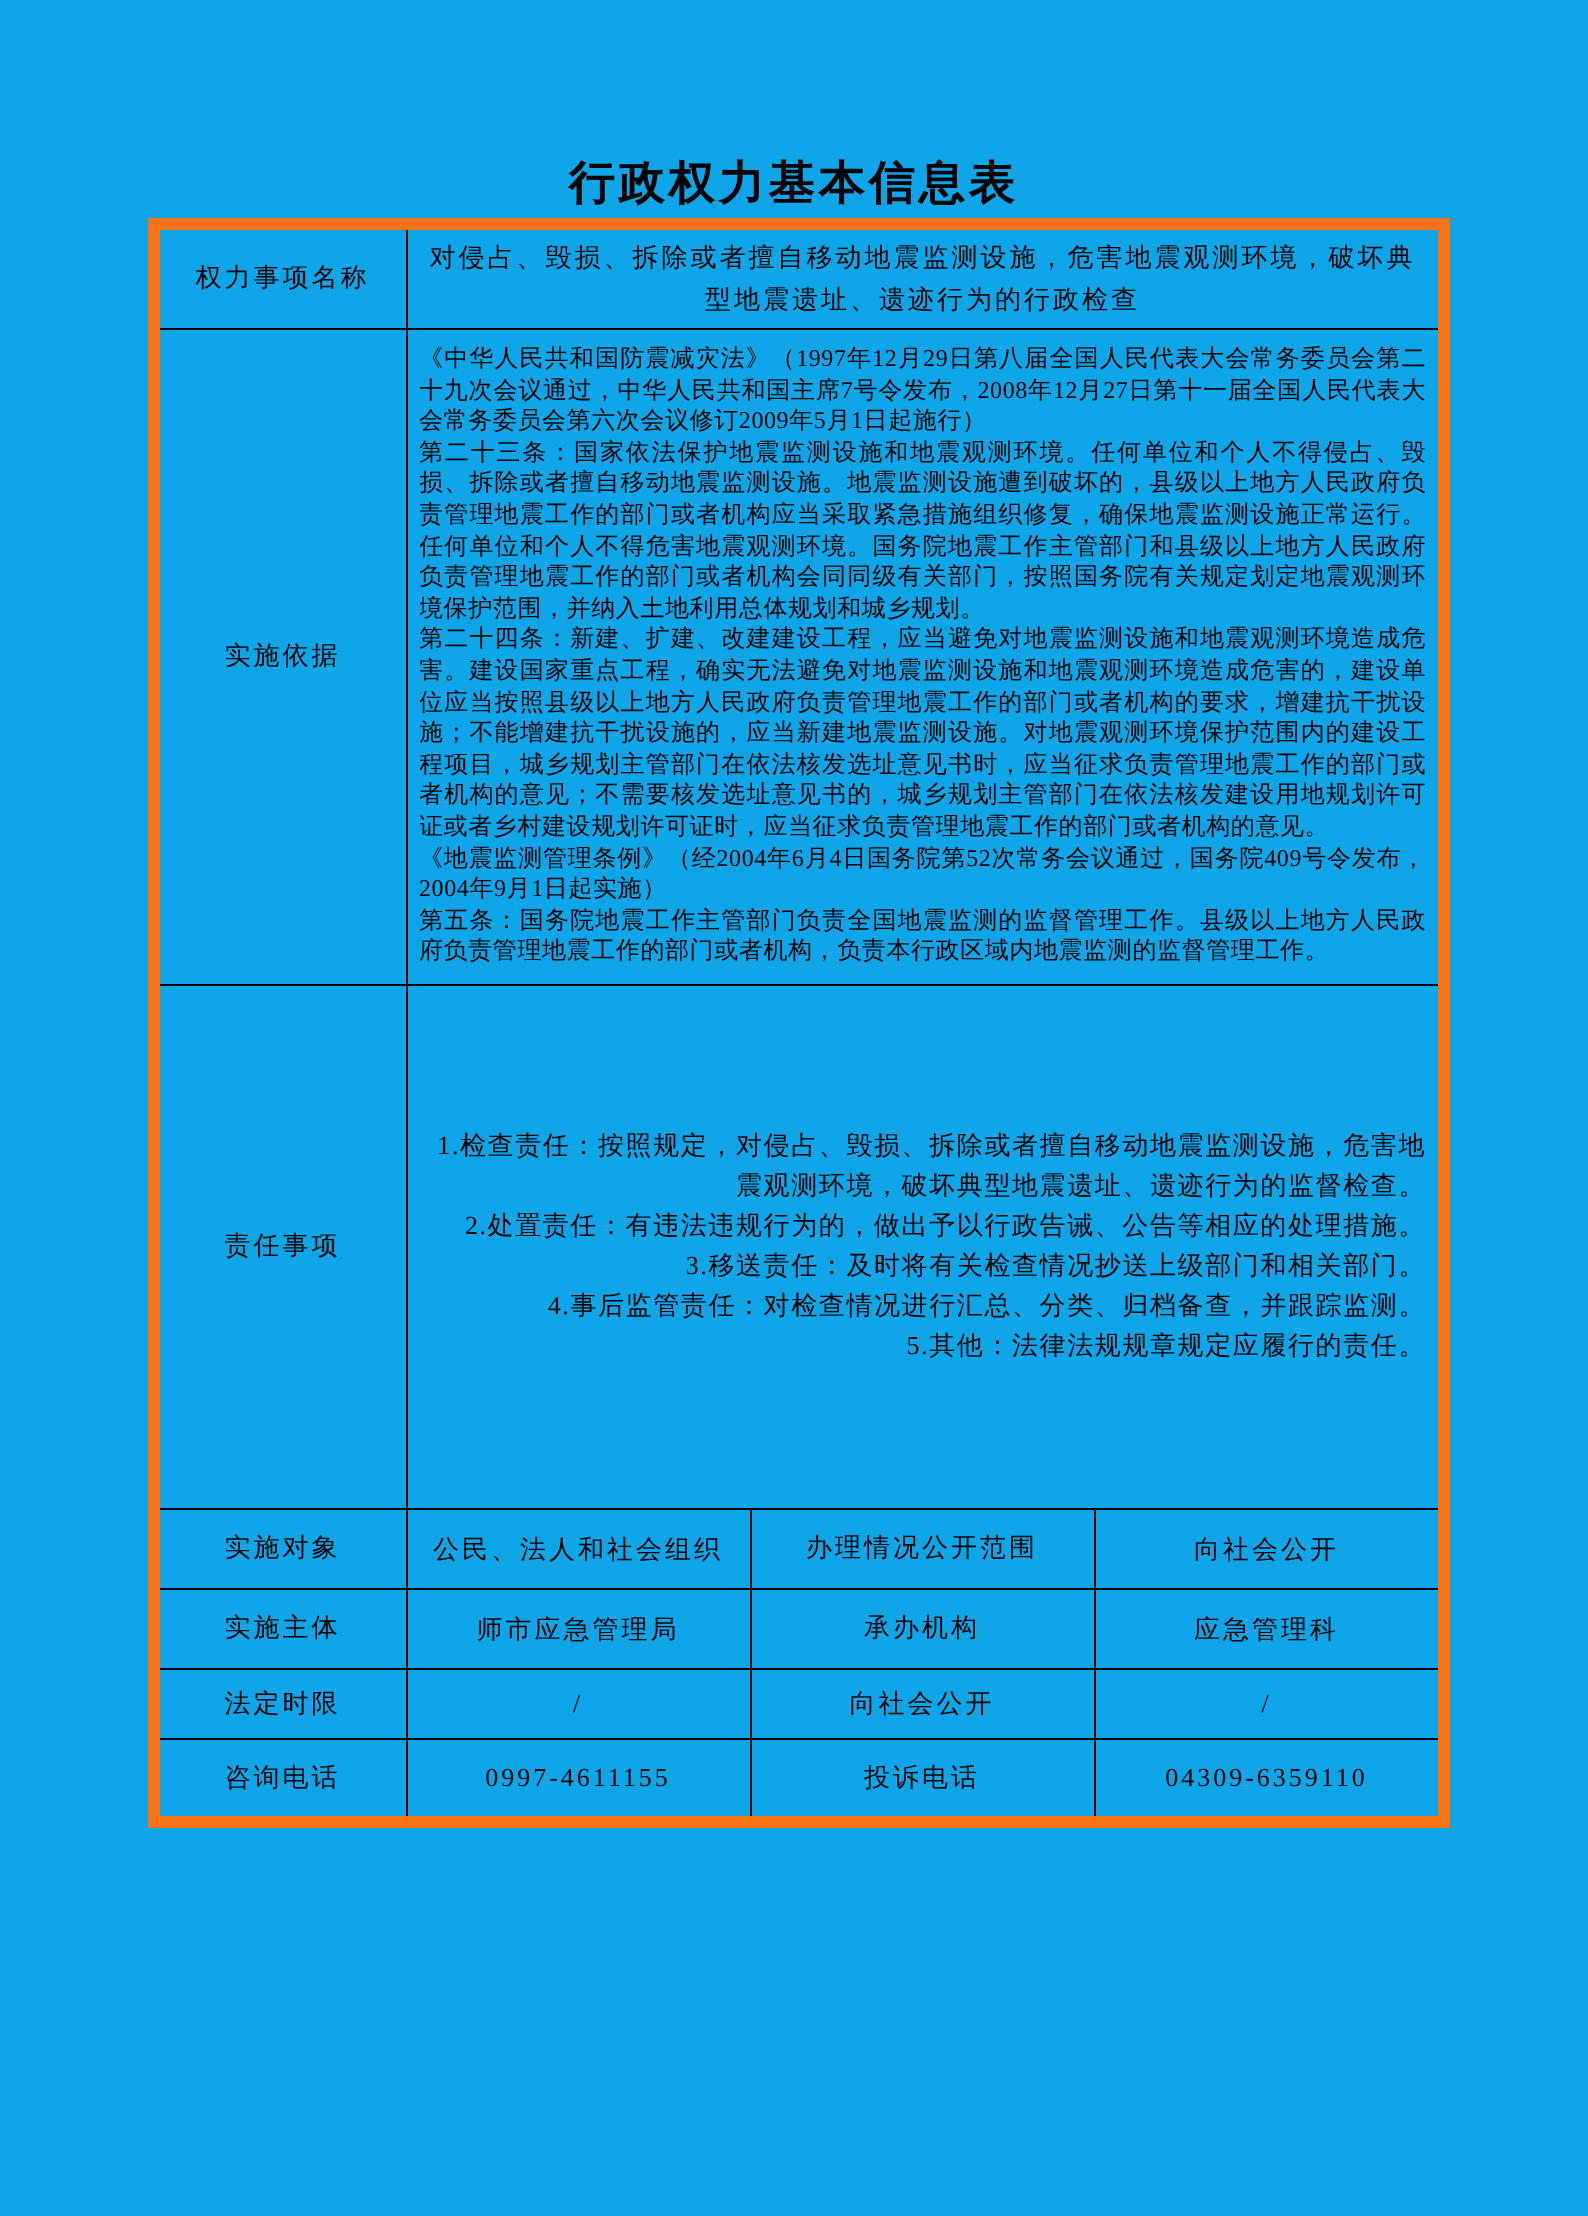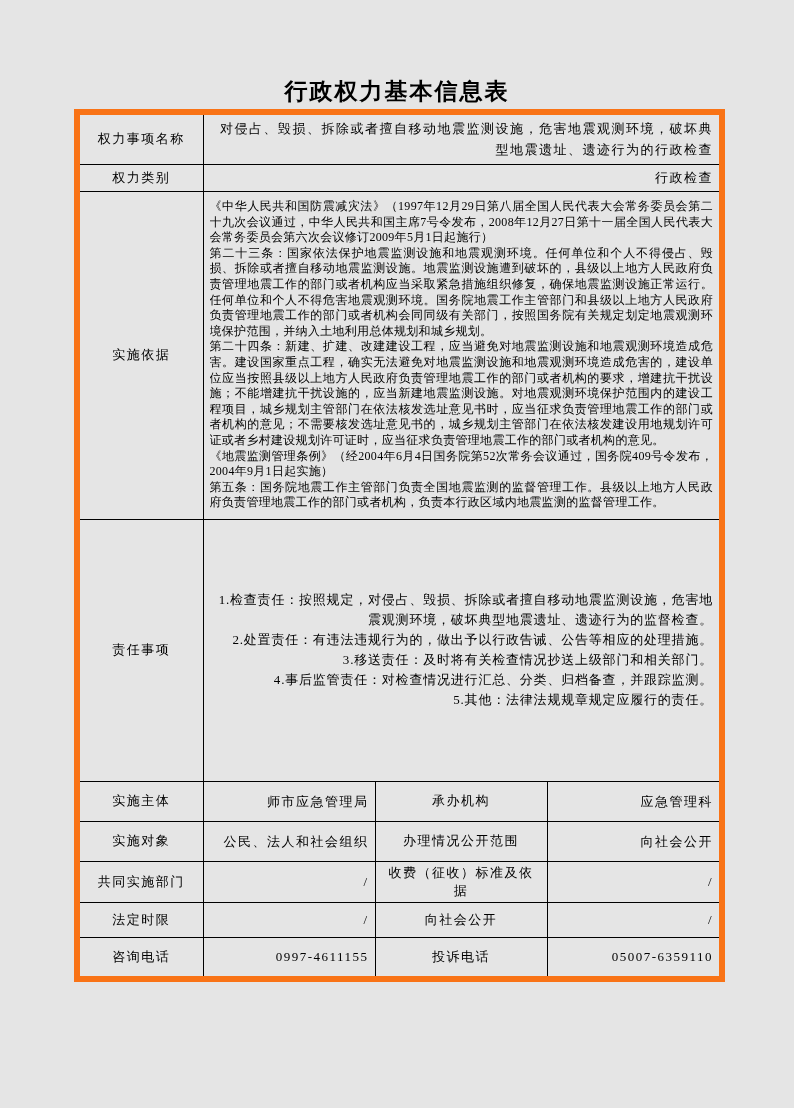--- a/index.html
+++ b/index.html
@@ -1,20 +1,20 @@
 <!DOCTYPE html>
 <html><head>
 <meta charset="utf-8">
 <style>
   html, body { margin: 0; padding: 0; background: #ffffff; }
   .page {
     position: relative;
     width: 794px;
     height: 1108px;
-    background: #e5e5e5;
+    background: #0ea5e9;
     color: #000000;
     font-family: "Liberation Serif", "DejaVu Serif", serif;
     overflow: hidden;
   }
   .title {
     position: absolute;
     top: 79px;
     left: 0;
     width: 794px;
     margin: 0;
@@ -50,21 +50,21 @@
   tr.h-cat   { height: 27px; }
   tr.h-basis { height: 328px; }
   tr.h-resp  { height: 262px; }
   tr.h-40    { height: 40px; }
   tr.h-36    { height: 36px; }
   tr.h-35    { height: 35px; font-family: Liberation Serif, serif; }
   tr.h-42    { height: 42px; }
   tr.h-38    { height: 38px; }
 
   td.lbl        { text-align: center; }
-  td.val-center { text-align: right; line-height: 21px; }
+  td.val-center { text-align: center; line-height: 21px; }
   td.long-cell  { padding: 3px 7px; margin-left: 48px; }
 
   .basis-text {
     max-height: 318px;
     overflow: hidden;
     font-size: 12px;
     line-height: 15.6px;
     letter-spacing: 0.3px;
     text-align: justify;
     white-space: pre-line;
@@ -93,24 +93,20 @@
         <col class="c3">
         <col class="c4">
     </colgroup>
 
     <tbody>
         <tr class="h-name">
       <td class="lbl">权力事项名称</td>
       <td class="val-center" colspan="3">对侵占、毁损、拆除或者擅自移动地震监测设施，危害地震观测环境，破坏典型地震遗址、遗迹行为的行政检查</td>
     </tr>
 
-    <tr class="h-cat">
-      <td class="lbl">权力类别</td>
-      <td class="val-center" colspan="3">行政检查</td>
-    </tr>
 
     <tr class="h-basis">
       <td class="lbl">实施依据</td>
       <td class="long-cell" colspan="3">
         <div class="basis-text">《中华人民共和国防震减灾法》（1997年12月29日第八届全国人民代表大会常务委员会第二十九次会议通过，中华人民共和国主席7号令发布，2008年12月27日第十一届全国人民代表大会常务委员会第六次会议修订2009年5月1日起施行）
 第二十三条：国家依法保护地震监测设施和地震观测环境。任何单位和个人不得侵占、毁损、拆除或者擅自移动地震监测设施。地震监测设施遭到破坏的，县级以上地方人民政府负责管理地震工作的部门或者机构应当采取紧急措施组织修复，确保地震监测设施正常运行。任何单位和个人不得危害地震观测环境。国务院地震工作主管部门和县级以上地方人民政府负责管理地震工作的部门或者机构会同同级有关部门，按照国务院有关规定划定地震观测环境保护范围，并纳入土地利用总体规划和城乡规划。
 第二十四条：新建、扩建、改建建设工程，应当避免对地震监测设施和地震观测环境造成危害。建设国家重点工程，确实无法避免对地震监测设施和地震观测环境造成危害的，建设单位应当按照县级以上地方人民政府负责管理地震工作的部门或者机构的要求，增建抗干扰设施；不能增建抗干扰设施的，应当新建地震监测设施。对地震观测环境保护范围内的建设工程项目，城乡规划主管部门在依法核发选址意见书时，应当征求负责管理地震工作的部门或者机构的意见；不需要核发选址意见书的，城乡规划主管部门在依法核发建设用地规划许可证或者乡村建设规划许可证时，应当征求负责管理地震工作的部门或者机构的意见。
 《地震监测管理条例》（经2004年6月4日国务院第52次常务会议通过，国务院409号令发布，2004年9月1日起实施）
 第五条：国务院地震工作主管部门负责全国地震监测的监督管理工作。县级以上地方人民政府负责管理地震工作的部门或者机构，负责本行政区域内地震监测的监督管理工作。</div>
       </td>
@@ -121,50 +117,44 @@
       <td class="long-cell" colspan="3">
         <div class="resp-text">1.检查责任：按照规定，对侵占、毁损、拆除或者擅自移动地震监测设施，危害地震观测环境，破坏典型地震遗址、遗迹行为的监督检查。
 2.处置责任：有违法违规行为的，做出予以行政告诫、公告等相应的处理措施。
 3.移送责任：及时将有关检查情况抄送上级部门和相关部门。
 4.事后监管责任：对检查情况进行汇总、分类、归档备查，并跟踪监测。
 5.其他：法律法规规章规定应履行的责任。</div>
       </td>
     </tr>
 
     <tr class="h-40">
+      <td class="lbl">实施对象</td>
+      <td class="val-center">公民、法人和社会组织</td>
+      <td class="lbl">办理情况公开范围</td>
+      <td class="val-center">向社会公开</td>
+    </tr>
+
+    <tr class="h-40">
       <td class="lbl">实施主体</td>
       <td class="val-center">师市应急管理局</td>
       <td class="lbl">承办机构</td>
       <td class="val-center">应急管理科</td>
     </tr>
 
-    <tr class="h-40">
-      <td class="lbl">实施对象</td>
-      <td class="val-center">公民、法人和社会组织</td>
-      <td class="lbl">办理情况公开范围</td>
-      <td class="val-center">向社会公开</td>
-    </tr>
-
-    <tr class="h-36">
-      <td class="lbl">共同实施部门</td>
-      <td class="val-center">/</td>
-      <td class="lbl">收费（征收）标准及依据</td>
-      <td class="val-center">/</td>
-    </tr>
 
     <tr class="h-35">
       <td class="lbl">法定时限</td>
       <td class="val-center">/</td>
       <td class="lbl">向社会公开</td>
       <td class="val-center">/</td>
     </tr>
 
     <tr class="h-42">
       <td class="lbl">咨询电话</td>
       <td class="val-center">0997-4611155</td>
       <td class="lbl">投诉电话</td>
-      <td class="val-center">05007-6359110</td>
+      <td class="val-center">04309-6359110</td>
     </tr>
 
 
   </tbody>
     </table>
 </div>
 
 </body></html>

